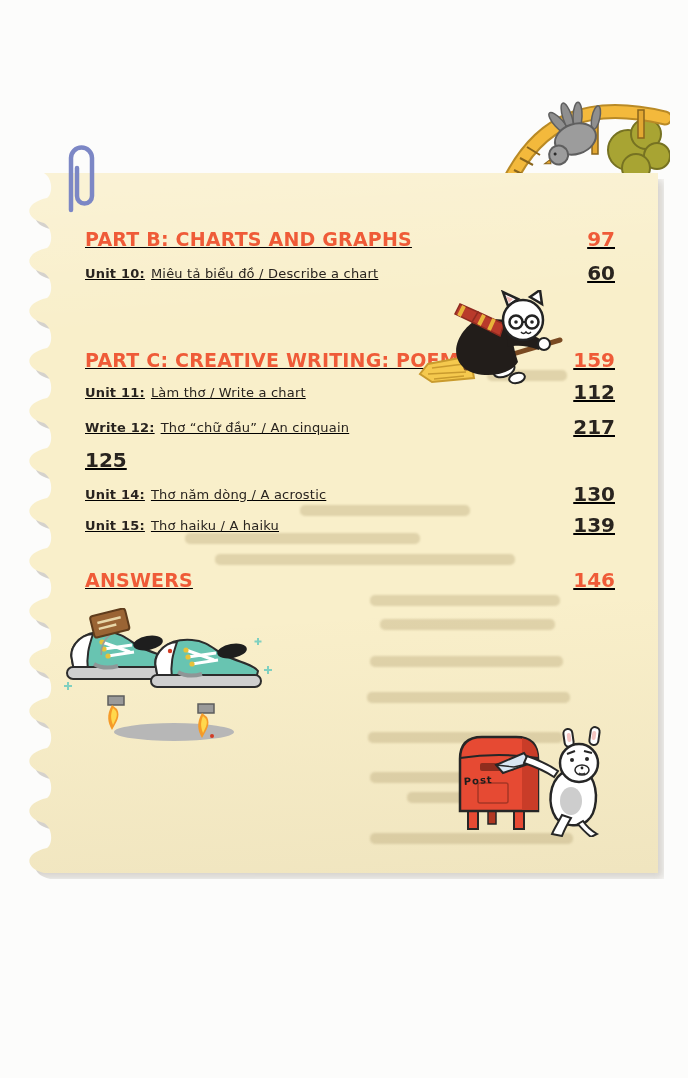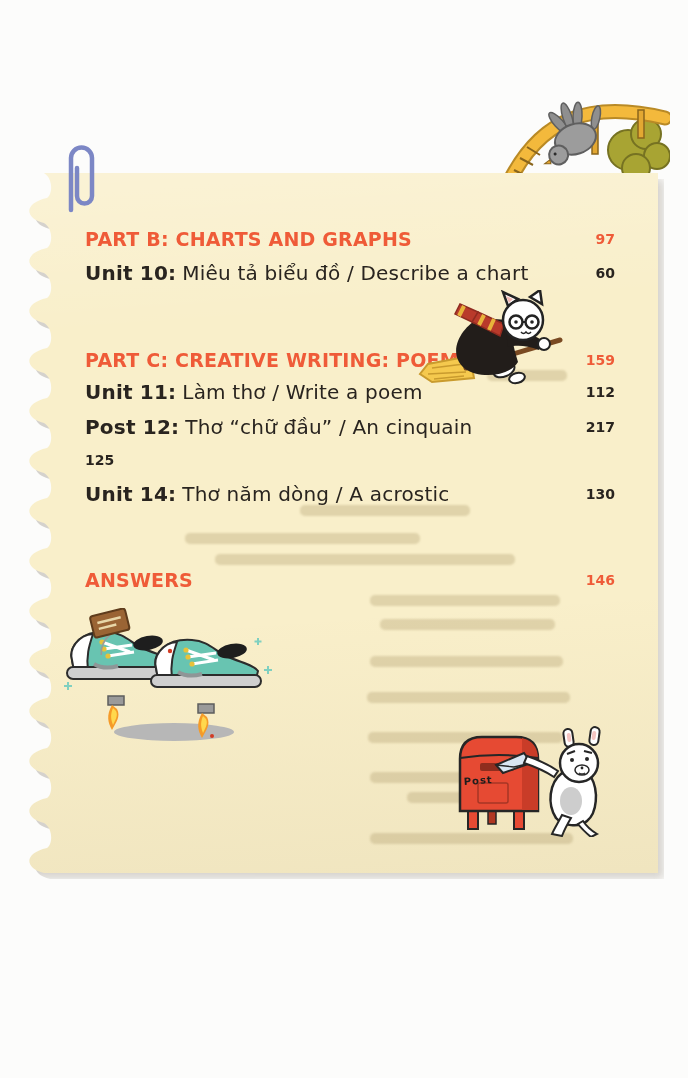--- a/index.html
+++ b/index.html
@@ -17,25 +17,25 @@
     position:absolute;left:22px;top:173px;width:636px;height:700px;
     background:#f9efca;z-index:3;
   }
   .paper .tint{
     position:absolute;inset:0;pointer-events:none;
     background:linear-gradient(176deg,rgba(255,255,255,.22) 0%,rgba(255,255,255,0) 22%,rgba(0,0,0,0) 62%,rgba(120,95,45,.07) 100%);
   }
   
   .row{
     position:absolute;left:63px;right:43px;height:26px;
-    display:flex;justify-content:space-between;align-items:center;
-  }
-  .lbl{font-size:20px;color:#29241f;letter-spacing:.2px;white-space:nowrap;}
+    display:flex;justify-content:space-between;align-items:center;text-decoration:underline;
+  }
+  .lbl{font-size:13px;color:#29241f;letter-spacing:.2px;white-space:nowrap;}
   .pfx{font-weight:bold;margin-right:6px;}
-  .num{font-size:14px;font-weight:bold;color:#29241f;}
+  .num{font-size:20px;font-weight:bold;color:#29241f;}
   .part .lbl{font-size:19px;font-weight:bold;color:#ef5b38;}
   .part .num{color:#ef5b38;}
   
   .ghost{
     position:absolute;height:11px;border-radius:5px;
     background:rgba(167,146,96,.30);filter:blur(1.3px);
   }
   
   .art{position:absolute;z-index:4;}
   .behind{z-index:1;}
@@ -101,38 +101,42 @@
       <span class="lbl"><b class="pfx">Unit 10:</b><span>Miêu tả biểu đồ / Describe a chart</span></span>
       <span class="num">60</span>
     </div>
 
     <div class="row part" style="top:174px">
       <span class="lbl">PART C: CREATIVE WRITING: POEMS</span>
       <span class="num">159</span>
     </div>
 
     <div class="row unit" style="top:206px">
-      <span class="lbl"><b class="pfx">Unit 11:</b><span>Làm thơ / Write a poem</span></span>
+      <span class="lbl"><b class="pfx">Unit 11:</b><span>Làm thơ / Write a chart</span></span>
       <span class="num">112</span>
     </div>
 
     <div class="row unit" style="top:241px">
-      <span class="lbl"><b class="pfx">Post 12:</b><span>Thơ “chữ đầu” / An cinquain</span></span>
+      <span class="lbl"><b class="pfx">Write 12:</b><span>Thơ “chữ đầu” / An cinquain</span></span>
       <span class="num">217</span>
     </div>
 
     <div class="row unit" style="top:274px">
       <span class="num">125</span>
     </div>
 
     <div class="row unit" style="top:308px">
       <span class="lbl"><b class="pfx">Unit 14:</b><span>Thơ năm dòng / A acrostic</span></span>
       <span class="num">130</span>
     </div>
 
+    <div class="row unit" style="top:339px">
+      <span class="lbl"><b class="pfx">Unit 15:</b><span>Thơ haiku / A haiku</span></span>
+      <span class="num">139</span>
+    </div>
 
     <div class="row part" style="top:394px">
       <span class="lbl">ANSWERS</span>
       <span class="num">146</span>
     </div>
   </div>
 
   <svg class="art clip-art" style="left:60px;top:140px" width="42" height="76" viewBox="0 0 42 76">
     <path d="M 11 70 L 11 18 A 10.5 10.5 0 0 1 32 18 L 32 56 A 7.5 7.5 0 0 1 17 56 L 17 28" fill="none" stroke="#7c87c5" stroke-width="4.5" stroke-linecap="round"></path>
   </svg>

